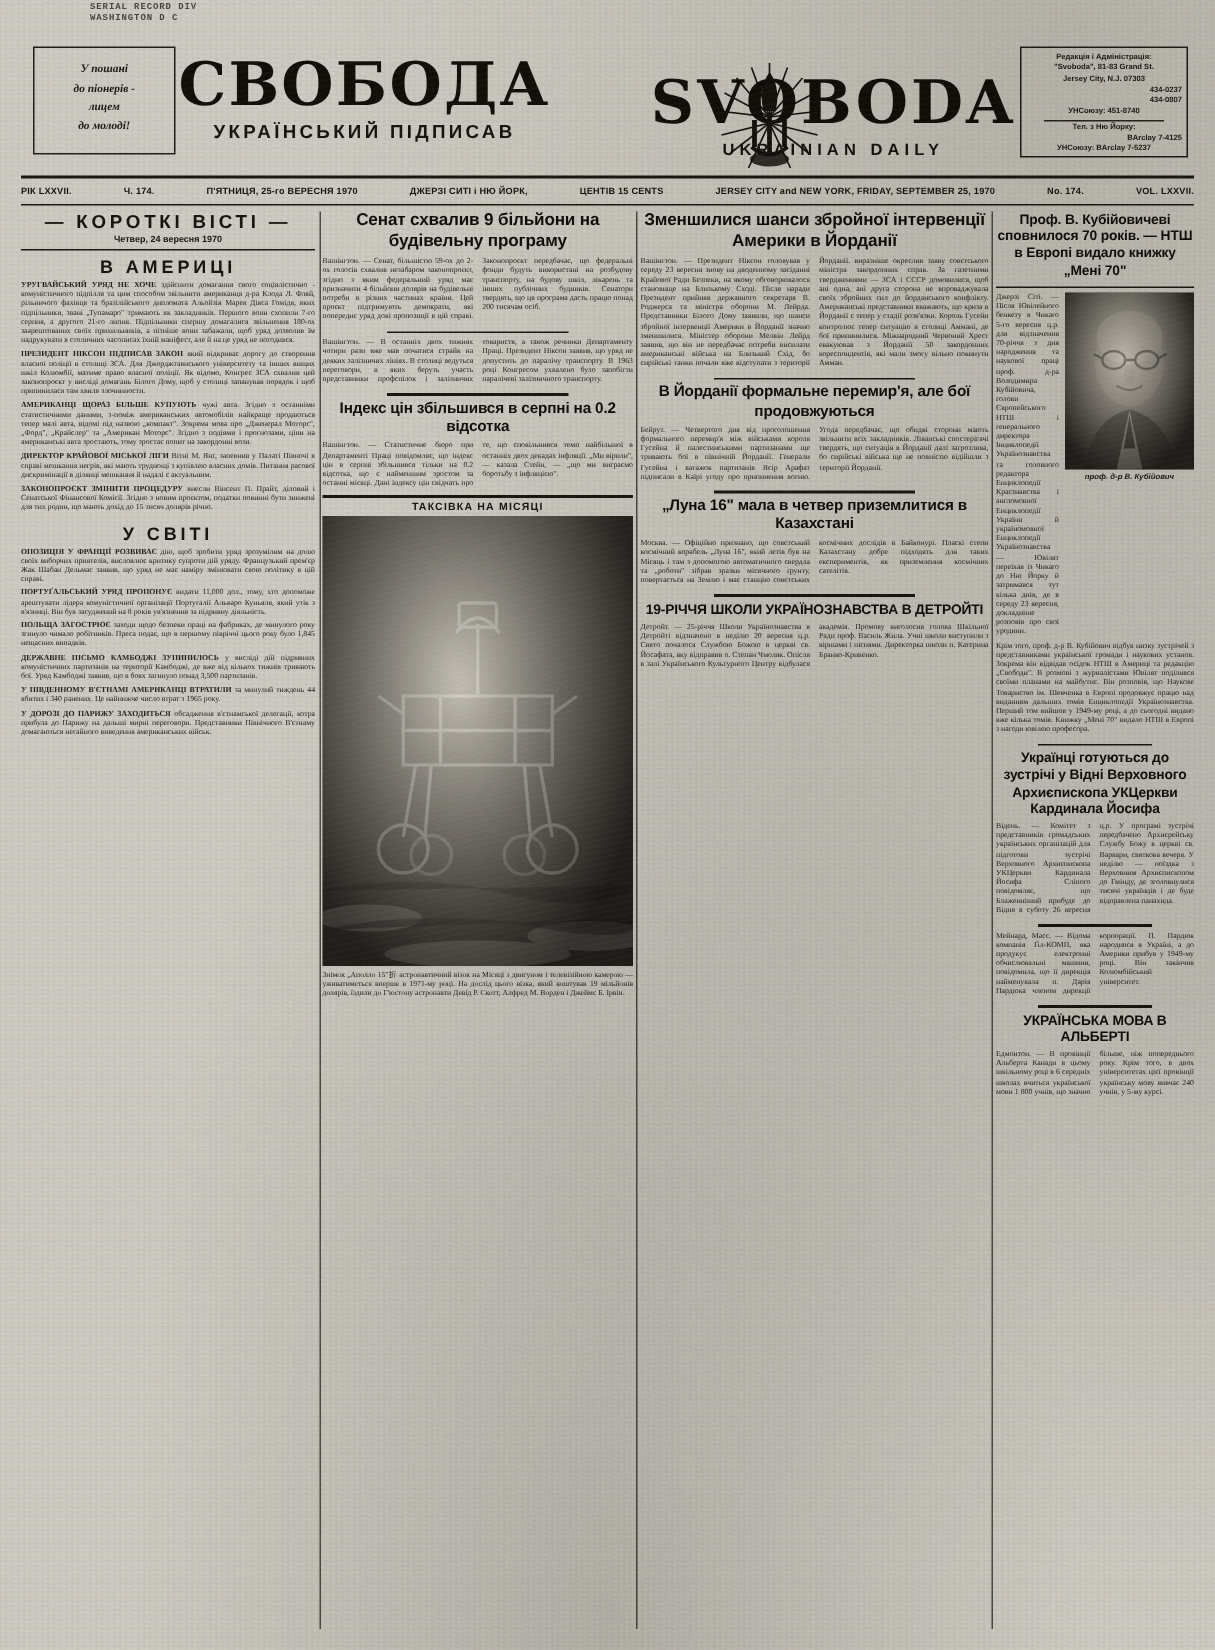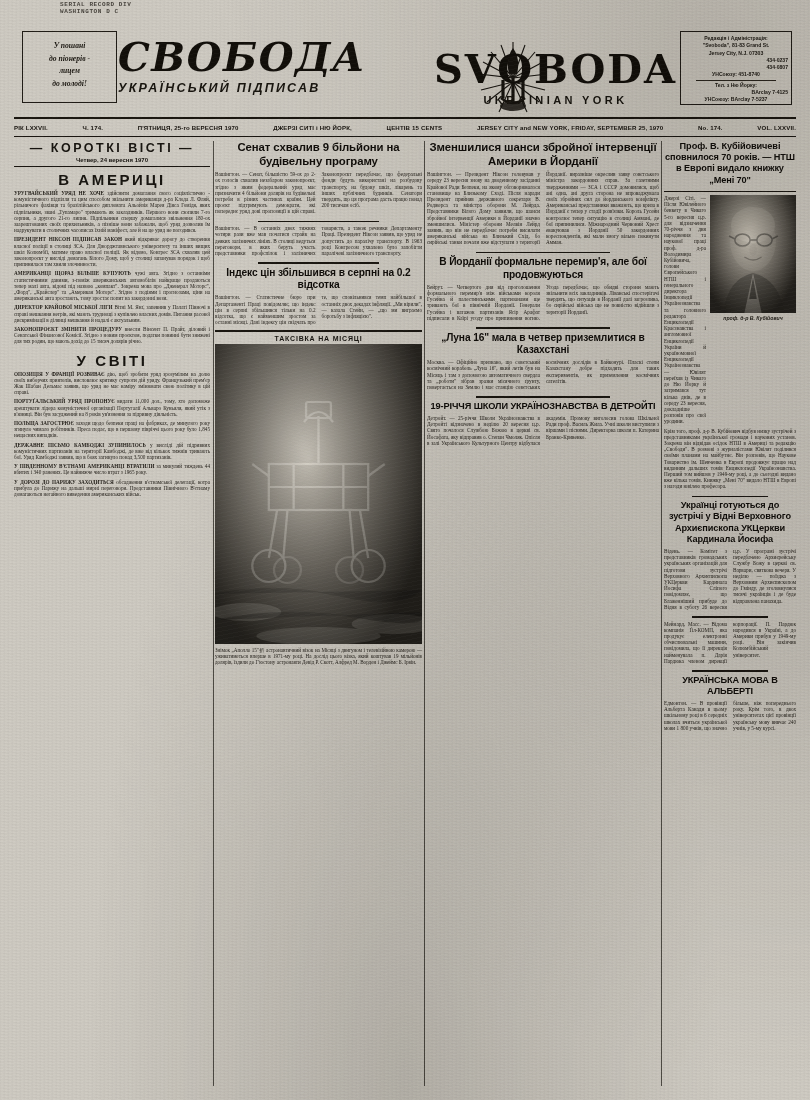--- a/index.html
+++ b/index.html
@@ -33,21 +33,21 @@
   .stamp{position:absolute;left:60px;top:1px;font-family:"Liberation Mono",monospace;
     font-size:6px;letter-spacing:.6px;font-weight:700;color:#2a2620;opacity:.82;line-height:7px;}
 
   
   .masthead{position:absolute;left:0;top:26px;width:810px;height:92px;}
   .slogan-box{position:absolute;left:22px;top:5px;width:95px;height:72px;border:1.2px solid #201c16;
     padding:2px 14px;box-sizing:border-box;}
   .slogan-box .inner{border:0;text-align:center;font-weight:700;font-style:italic;
     font-size:7.6px;line-height:12.5px;color:#1a1610;padding-top:6px;}
   .mast-title{position:absolute;left:118px;top:8px;width:570px;height:78px;}
-  .cyr{position:absolute;left:0;top:0;width:250px;text-align:left;font-style:italic;}
+  .cyr{position:absolute;left:0;top:0;width:250px;text-align:center;}
   .cyr .big{font-family:"DejaVu Serif",serif;font-weight:700;font-size:40px;letter-spacing:1.5px;
     line-height:46px;color:#120f0a;}
   .cyr .sub{font-family:"Liberation Sans",sans-serif;font-weight:700;font-size:12.5px;
     letter-spacing:2.2px;line-height:16px;color:#17140e;}
   .lat{position:absolute;left:305px;top:0;width:265px;text-align:center;}
   .lat .big{font-family:"DejaVu Serif",serif;font-weight:700;font-size:40px;letter-spacing:2px;
     line-height:46px;color:#120f0a;margin-top:12px;}
   .lat .sub{font-family:"Liberation Sans",sans-serif;font-weight:700;font-size:11px;
     letter-spacing:3.4px;line-height:16px;color:#17140e;}
   .emblem{position:absolute;left:355px;top:6px;width:80px;height:80px;}
@@ -74,21 +74,21 @@
   .c3{left:413px;width:232px;}
   .c4{left:650px;width:132px;}
   .vline{position:absolute;top:0;width:.9px;height:945px;background:#23201a;opacity:.75;}
 
   
   h1.kicker{font-family:"Liberation Sans",sans-serif;font-weight:700;text-align:center;
     font-size:12.5px;letter-spacing:2.5px;margin:0 0 1px;line-height:15px;}
   .kicker-date{text-align:center;font-size:6px;font-weight:700;margin-bottom:3px;
     font-family:"Liberation Sans",sans-serif;}
   h2.sect{font-family:"Liberation Sans",sans-serif;font-weight:700;text-align:center;
-    font-size:15px;letter-spacing:2.6px;margin:4px 0 2px;}
+    font-size:12px;letter-spacing:2.6px;margin:4px 0 2px;}
   h2.hl{font-family:"Liberation Sans",sans-serif;font-weight:700;text-align:center;
     font-size:11.4px;line-height:13.6px;margin:0 0 3px;letter-spacing:-.1px;color:#100d09;}
   h2.hl.sm{font-size:10.2px;line-height:12.3px;}
   h2.hl.xs{font-size:9.2px;line-height:11.2px;}
   .hr-short{height:1.6px;background:#1a1610;width:58%;margin:6px auto 3px;}
   .hr-full{height:1.2px;background:#1a1610;margin:5px 0 3px;}
 
   
   .body2{column-count:2;column-gap:6px;column-rule:0;}
   .body1{column-count:1;}
@@ -159,21 +159,21 @@
             <path d="M40 8 C34 16 34 26 36 34 L44 34 C46 26 46 16 40 8Z" fill="#16130e" stroke="none"></path>
             <path d="M30 40 L30 58 M40 36 L40 62 M50 40 L50 58" stroke-width="3.2" stroke="#16130e"></path>
             <path d="M28 58 Q40 68 52 58" stroke-width="2.6" stroke="#16130e"></path>
             <ellipse cx="40" cy="66" rx="13" ry="5" fill="#16130e" stroke="none" opacity=".85"></ellipse>
           </g>
         </svg>
       </div>
 
       <div class="lat">
         <div class="big">SVOBODA</div>
-        <div class="sub">UKRAINIAN YORK</div>
+        <div class="sub">UKRAINIAN DAILY</div>
       </div>
     </div>
 
     <div class="addr-box">
       <div>Редакція і Адміністрація:</div>
       <div>"Svoboda", 81-83 Grand St.</div>
       <div>Jersey City, N.J. 07303</div>
       <div class="r">434-0237</div>
       <div class="r">434-0807</div>
       <div>УНСоюзу: 451-8740</div>

